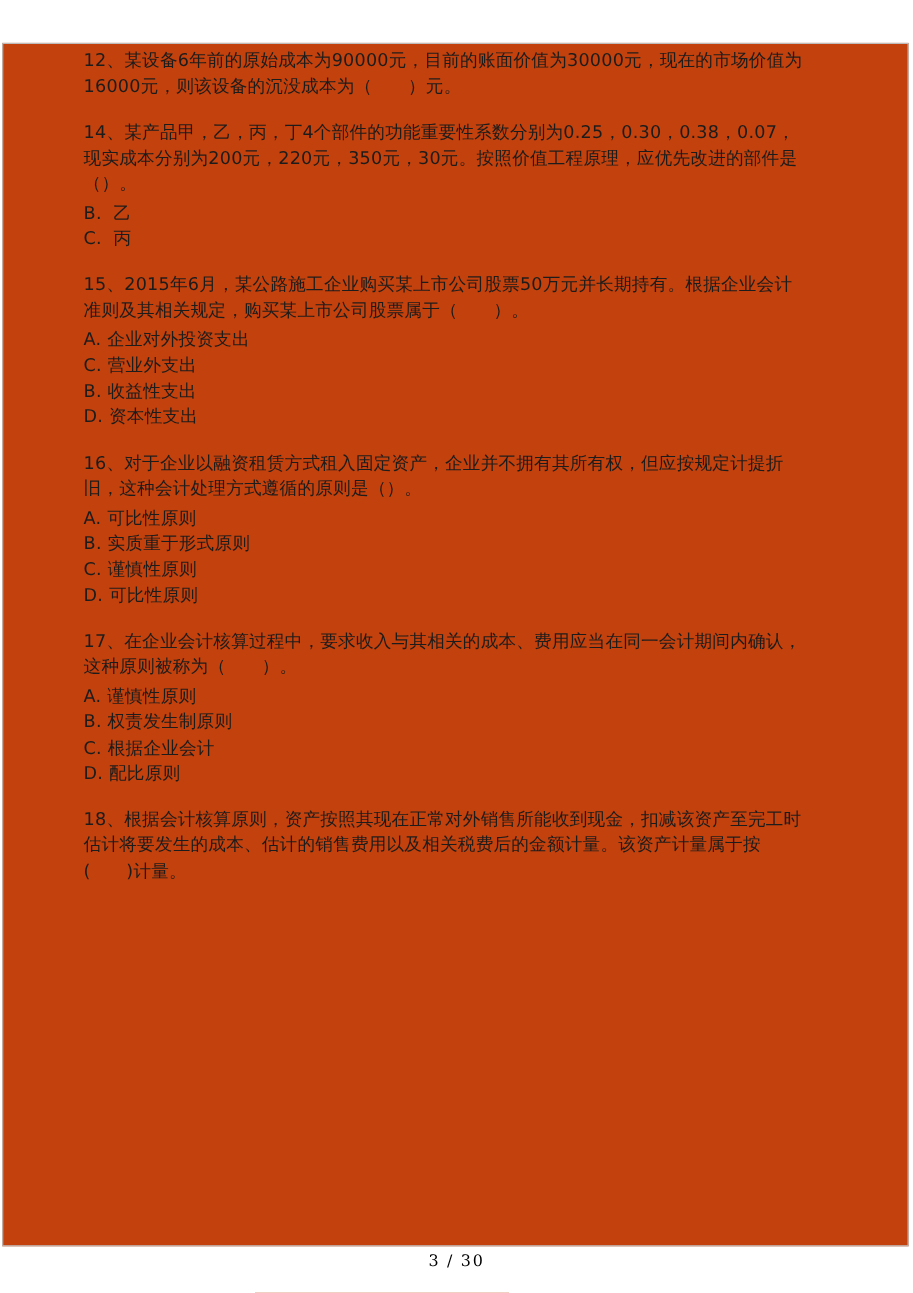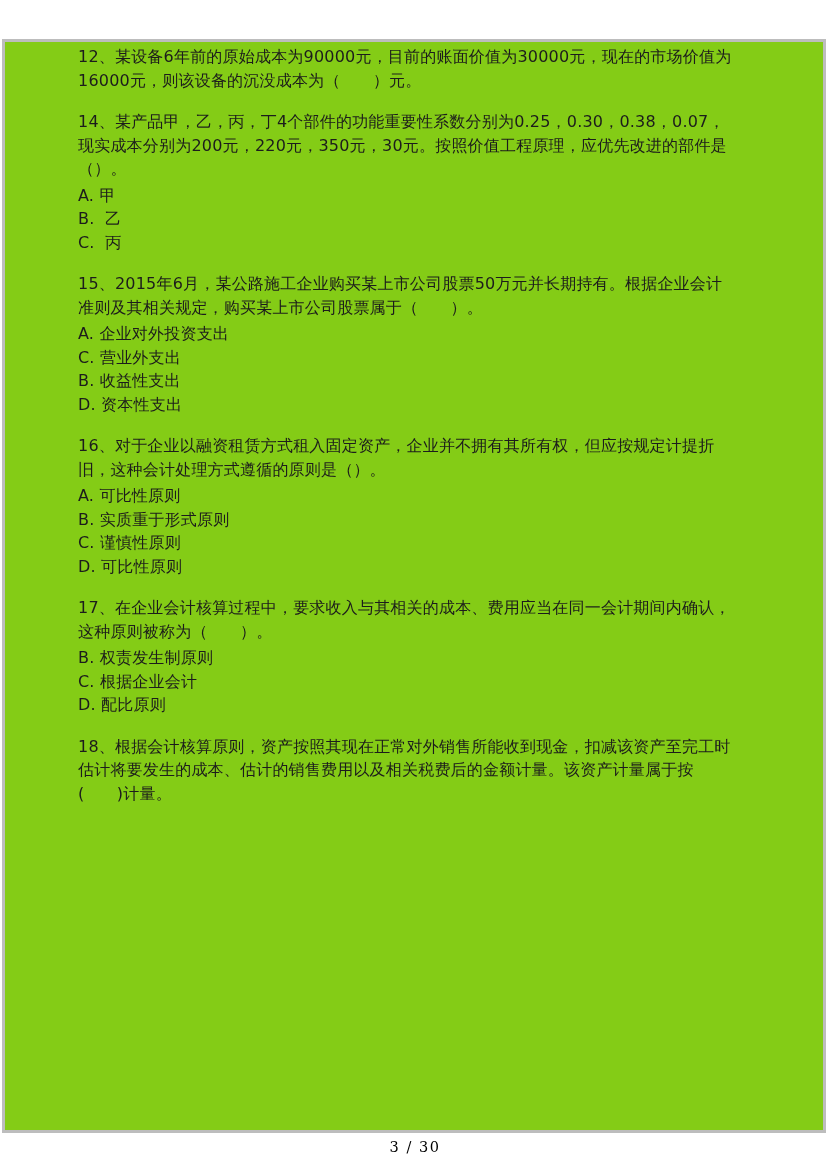--- a/index.html
+++ b/index.html
@@ -15,22 +15,22 @@
     color: #1c1c1c;
     overflow: hidden;
   }
   .page-card {
     position: absolute;
     left: 2px;
     top: 39px;
     width: 824px;
     height: 1094px;
     box-sizing: border-box;
-    border: 3px solid #14532d;
-    background: #84cc16;
+    border: 1px solid #14532d;
+    background: #c2410c;
     padding: 3px 68px 0 73px;
     overflow: hidden;
   }
   .question {
     margin: 0 0 18px 0;
   }
   .stem {
     margin: 0;
     font-size: 16px;
     line-height: 23.5px;
@@ -67,21 +67,20 @@
     <p class="stem">12、某设备6年前的原始成本为90000元，目前的账面价值为30000元，现在的市场价值为
 16000元，则该设备的沉没成本为（　　）元。</p>
   </section>
 
 
   <section class="question">
     <p class="stem">14、某产品甲，乙，丙，丁4个部件的功能重要性系数分别为0.25，0.30，0.38，0.07，
 现实成本分别为200元，220元，350元，30元。按照价值工程原理，应优先改进的部件是
 （）。</p>
     <div class="options">
-      <div class="option">A. 甲</div>
       <div class="option">B.  乙</div>
       <div class="option">C.  丙</div>
     </div>
   </section>
 
   <section class="question">
     <p class="stem">15、2015年6月，某公路施工企业购买某上市公司股票50万元并长期持有。根据企业会计
 准则及其相关规定，购买某上市公司股票属于（　　）。</p>
     <div class="options">
       <div class="option">A. 企业对外投资支出</div>
@@ -99,20 +98,21 @@
       <div class="option">B. 实质重于形式原则</div>
       <div class="option">C. 谨慎性原则</div>
       <div class="option">D. 可比性原则</div>
     </div>
   </section>
 
   <section class="question">
     <p class="stem">17、在企业会计核算过程中，要求收入与其相关的成本、费用应当在同一会计期间内确认，
 这种原则被称为（　　）。</p>
     <div class="options">
+      <div class="option">A. 谨慎性原则</div>
       <div class="option">B. 权责发生制原则</div>
       <div class="option">C. 根据企业会计</div>
       <div class="option">D. 配比原则</div>
     </div>
   </section>
 
   <section class="question">
     <p class="stem">18、根据会计核算原则，资产按照其现在正常对外销售所能收到现金，扣减该资产至完工时
 估计将要发生的成本、估计的销售费用以及相关税费后的金额计量。该资产计量属于按
 (　　)计量。</p>

